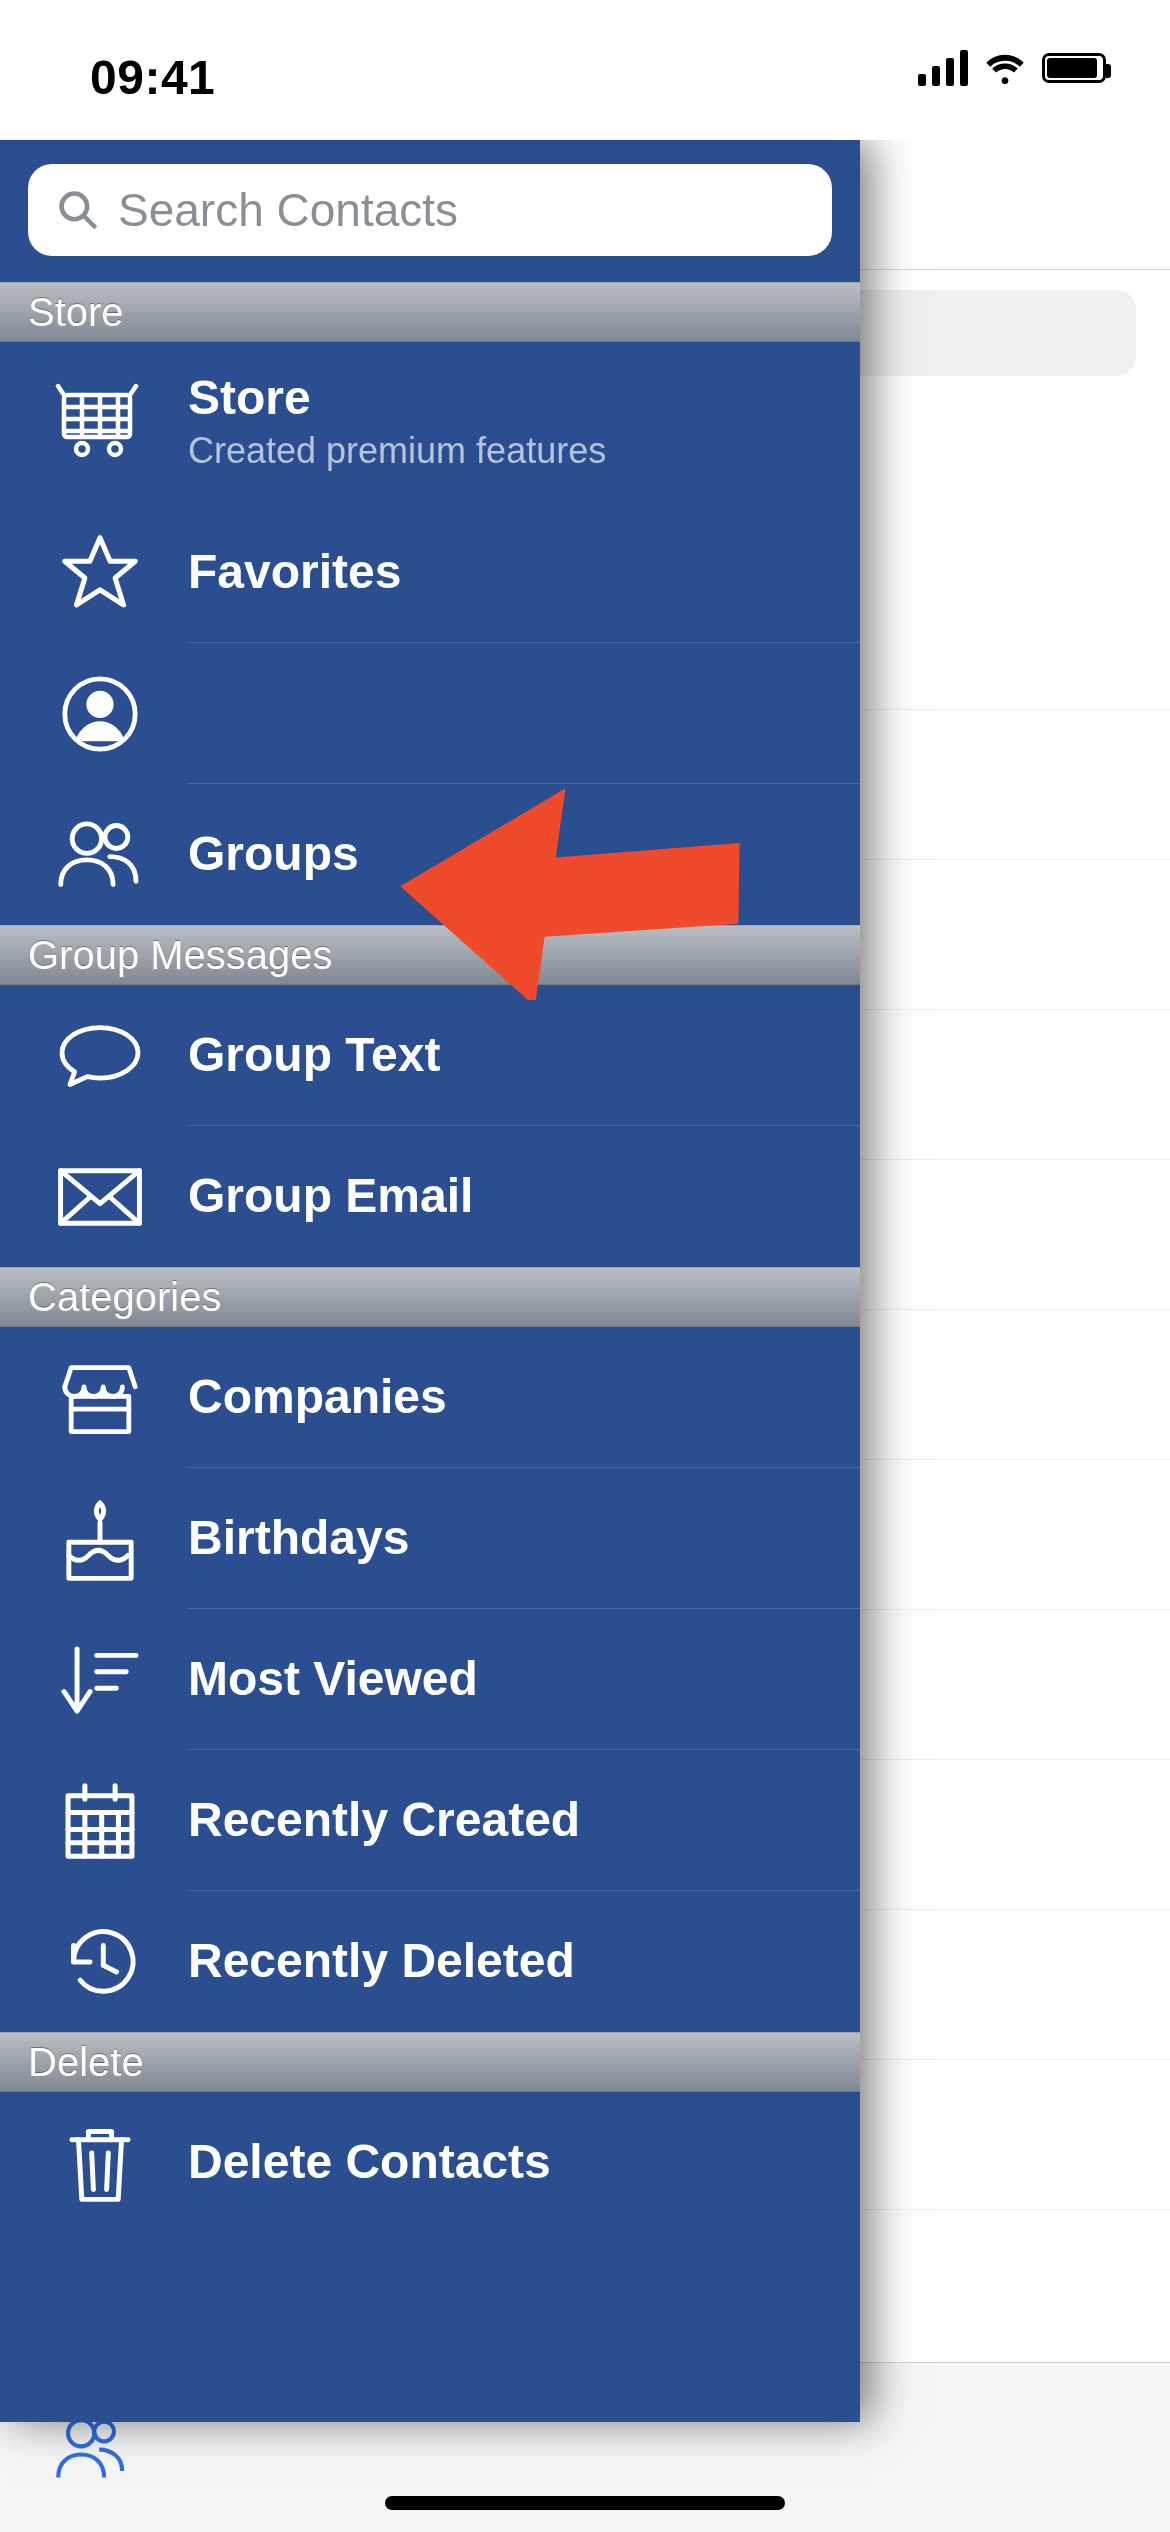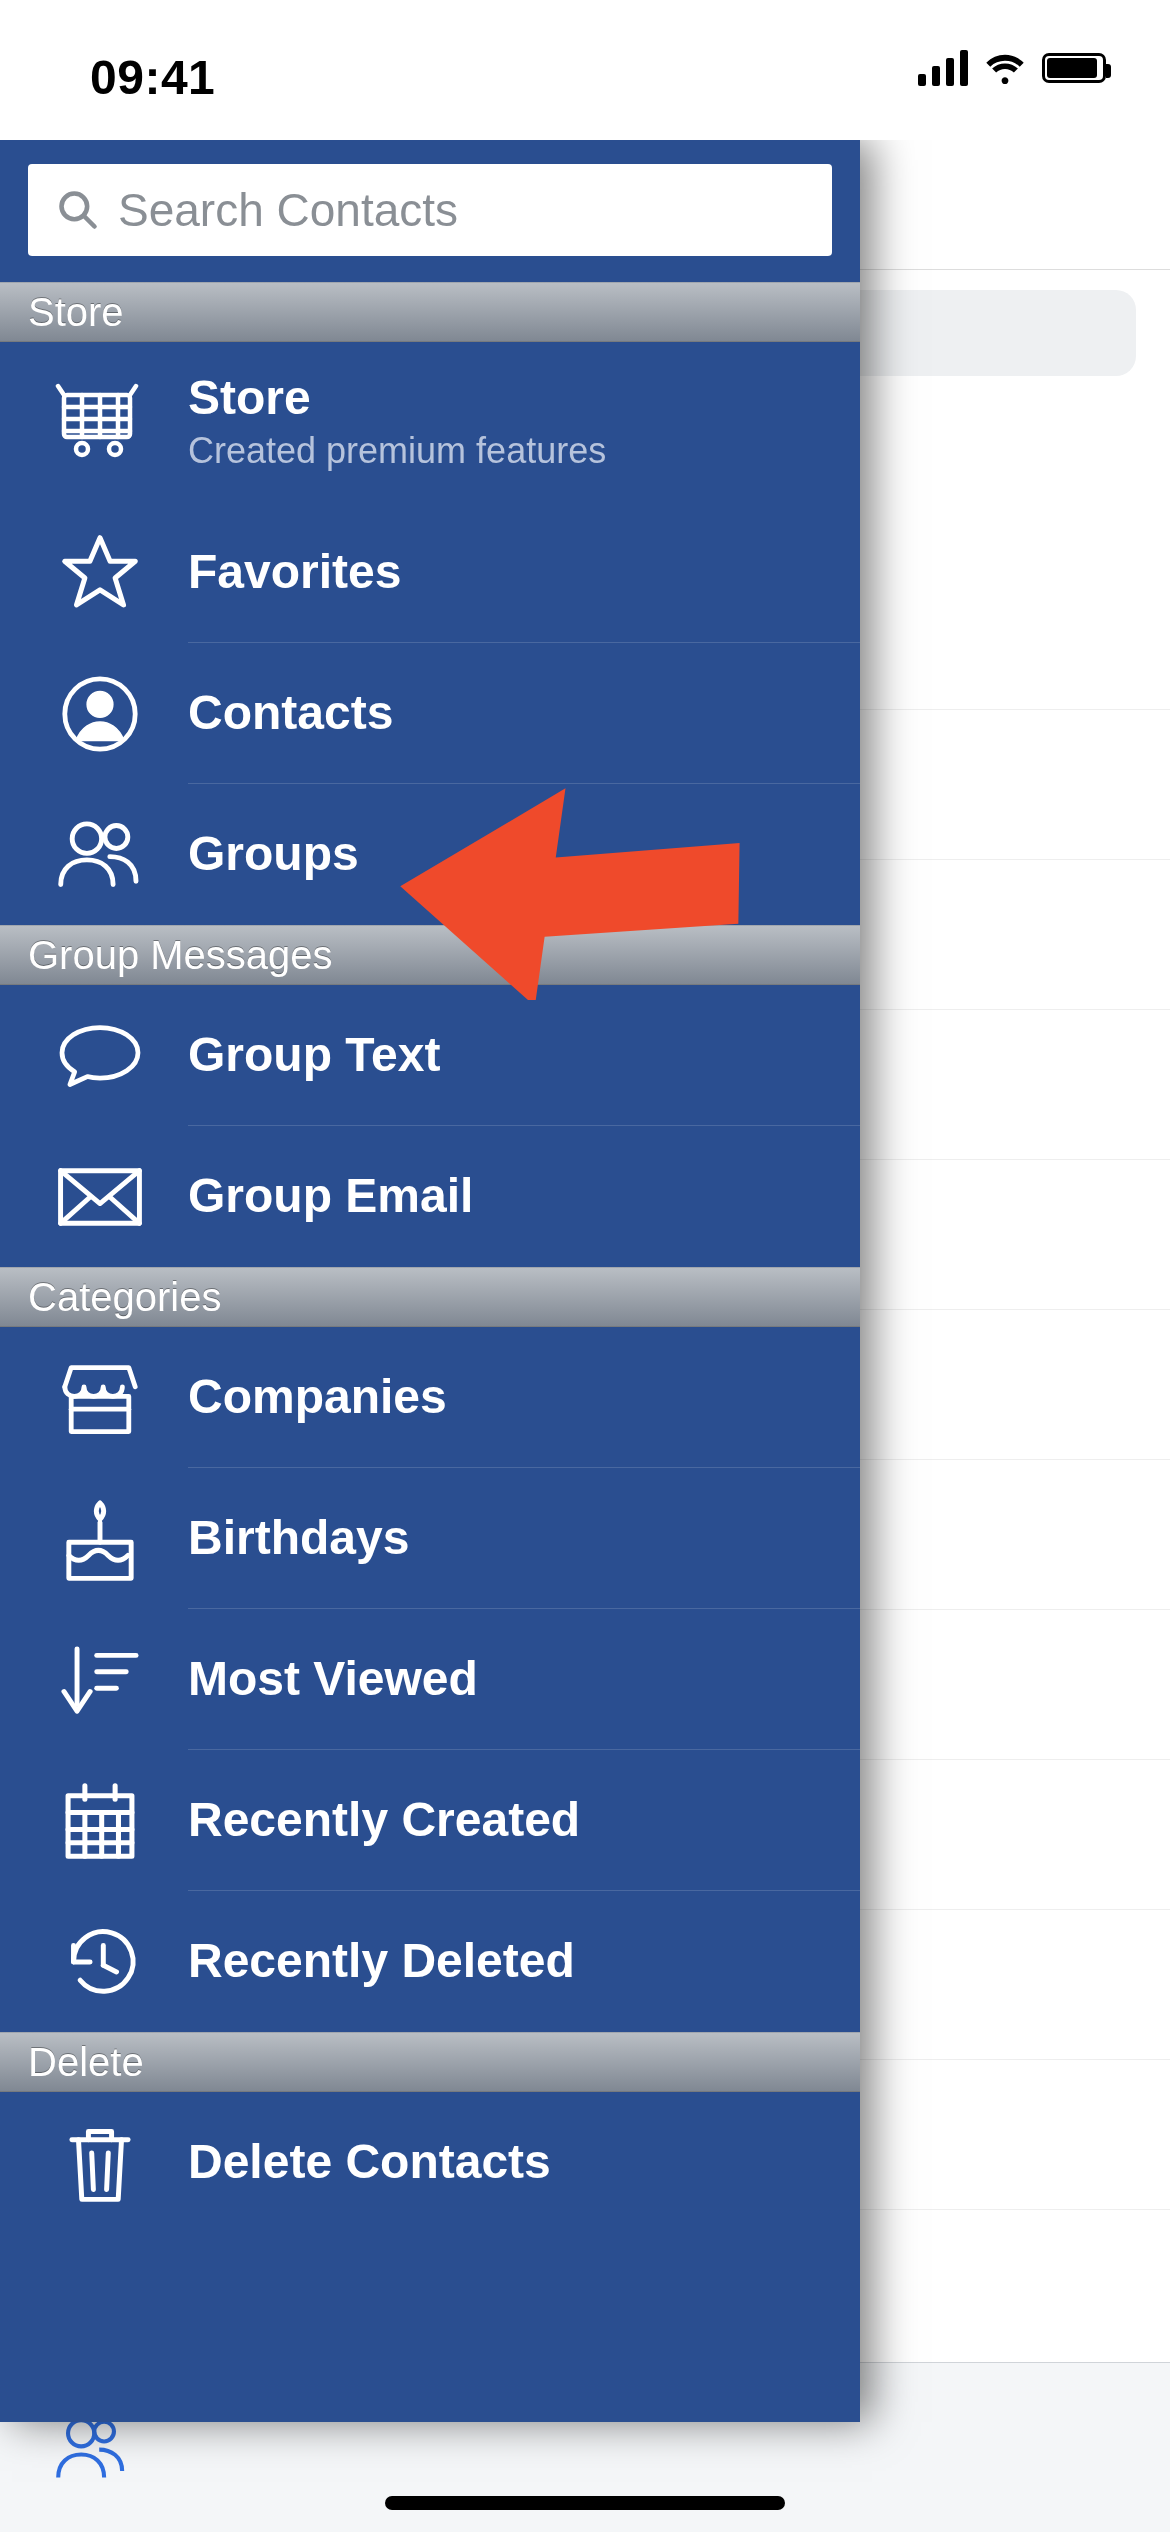--- a/index.html
+++ b/index.html
@@ -149,21 +149,21 @@
   .drawer-inner {
     width: 100%; height: 100%;
     overflow: hidden;
   }
   .search-wrap {
     padding: 24px 28px 26px;
     background:#2a4e90;
   }
   .search-box {
     background:#fff;
-    border-radius: 4px;
+    border-radius: 24px;
     height: 92px;
     display:flex;
     align-items:center;
     padding: 16px 28px;
     color:#8a8f95;
     font-size: 46px;
     text-align: center;
   }
   .search-box .mag { margin-right:18px; }
 
@@ -379,24 +379,20 @@
         <span class="sep"></span>
       </div>
       <div class="menu-item">
         <span class="icon-slot">
           <svg width="80" height="80" viewBox="0 0 50 50">
             <circle cx="25" cy="25" r="22" stroke="#fff" stroke-width="3" fill="none"></circle>
             <circle cx="25" cy="19" r="8" fill="#fff"></circle>
             <path d="M10 42c3-9 10-12 15-12s12 3 15 12" fill="#fff"></path>
           </svg>
         </span>
-        <span class="labels">
-          <span class="menu-title">Contacts</span>
-
-        </span>
         <span class="sep"></span>
       </div>
       <div class="menu-item">
         <span class="icon-slot">
           <svg width="92" height="72" viewBox="0 0 56 44">
             <g stroke="#fff" stroke-width="3" fill="none" stroke-linejoin="round" stroke-linecap="round">
               <circle cx="20" cy="12" r="9"></circle>
               <path d="M4 40c0-10 7-15 16-15s16 5 16 15"></path>
               <circle cx="38" cy="11" r="7"></circle>
               <path d="M34 23c8 0 16 4 16 15"></path>

